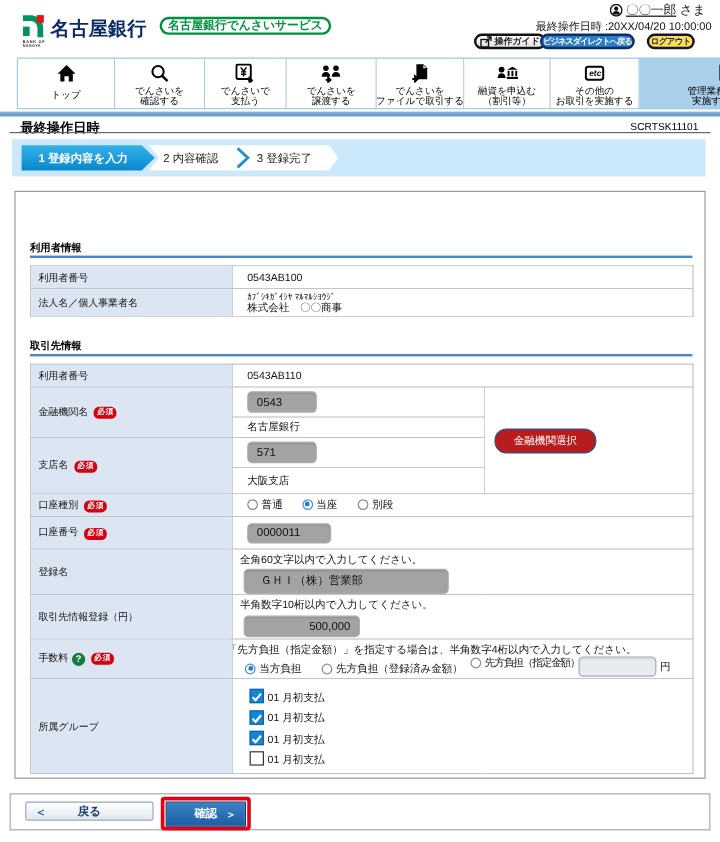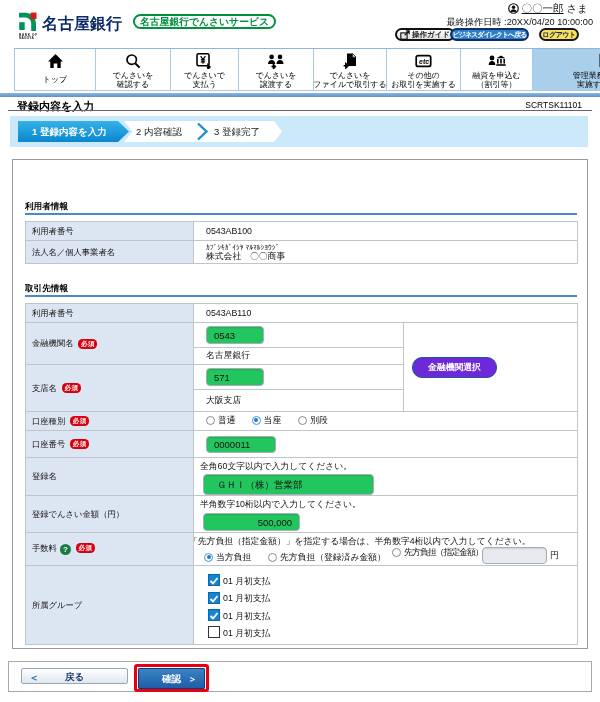--- a/index.html
+++ b/index.html
@@ -38,21 +38,21 @@
 .h2line{position:absolute;left:12px;width:552px;height:2px;background:#4f86c6;}
 table.t{position:absolute;left:12px;border-collapse:collapse;table-layout:fixed;}
 table.t td{border:1px solid #bfc5cc;padding:0;font-size:8.8px;vertical-align:middle;position:relative;}
 table.t td.lb{background:#dce6f2;padding-left:6px;font-size:8.3px;white-space:nowrap;}
 table.t td.vl{background:#fff;padding-left:12px;white-space:nowrap;}
 .alnum{font-size:10px;}
 .req{display:inline-block;background:#d7000f;color:#fff;font-size:6.5px;font-weight:bold;border-radius:4.5px;
   width:19px;height:10px;line-height:10.5px;text-align:center;margin-left:5px;vertical-align:0.5px;letter-spacing:0.5px;}
 .qm{display:inline-block;width:11px;height:11px;border-radius:50%;background:#1a7a44;color:#fff;font-size:8px;
   font-weight:bold;text-align:center;line-height:11.5px;margin-left:3px;vertical-align:-1.5px;}
-.inp{display:inline-block;box-sizing:border-box;border:1px solid #a8aeb4;border-radius:4px;background:#22c55e;
+.inp{display:inline-block;box-sizing:border-box;border:1px solid #a8aeb4;border-radius:4px;background:#a3a3a3;
   font-size:9.5px;padding:0 7px;box-shadow:inset 0 1px 1.5px rgba(0,0,0,0.12);}
 .hint{font-size:8.8px;color:#111;white-space:nowrap;}
 
 .rd{display:inline-block;width:9px;height:9px;border-radius:50%;border:1px solid #8a8a8a;background:#fff;vertical-align:-1.5px;box-sizing:border-box;}
 .rd.on{border-color:#4a90d9;position:relative;}
 .rd.on::after{content:"";position:absolute;left:1.5px;top:1.5px;width:4px;height:4px;border-radius:50%;background:#1e7ad0;}
 .cline{height:17.3px;line-height:17.3px;}
 .cb{display:inline-block;width:12px;height:12px;box-sizing:border-box;vertical-align:-2.5px;}
 .cb.on{background:#1385d6;border:1px solid #0c66ab;}
 .cb.off{background:#fff;border:1.5px solid #333;}
@@ -125,57 +125,57 @@
     <div class="lbl">でんさいを<br>譲渡する</div>
   </div>
   <div class="ncell" style="width:73px">
     <svg width="16" height="16" viewBox="0 0 16 16">
       <path d="M5 0.6 h5.4 l3.6 3.6 V13 H5 z" fill="#000"></path>
       <path d="M10.4 0.6 l3.6 3.6 h-3.6 z" fill="#fff" stroke="#000" stroke-width="0.7"></path>
       <path d="M1.6 12.8 h4.4 m0 0 l-2.1 -2.1 v4.2 z" stroke="#000" stroke-width="1.6" fill="#000"></path>
     </svg>
     <div class="lbl">でんさいを<br>ファイルで取引する</div>
   </div>
-  <div class="ncell" style="width:74px">
-    <svg width="17" height="16" viewBox="0 0 17 16">
-      <rect x="1.2" y="2.6" width="14.5" height="10.8" rx="2" fill="none" stroke="#000" stroke-width="1.7"></rect>
-      <text x="4" y="10.6" font-size="7" font-weight="bold" font-style="italic" fill="#000" font-family="Liberation Sans">etc</text>
-    </svg>
-    <div class="lbl">その他の<br>お取引を実施する</div>
-  </div>
   <div class="ncell" style="width:72px">
     <svg width="18" height="16" viewBox="0 0 18 16">
       <circle cx="4" cy="5" r="2.4" fill="#000"></circle>
         <path d="M0.6 12 q0.4-4 3.4-4 q3 0 3.4 4 z" fill="#000"></path>
       <path d="M8.5 5.2 L13 2.6 L17.5 5.2 z" fill="#000"></path>
       <rect x="9" y="6" width="1.6" height="4.6" fill="#000"></rect>
         <rect x="12.2" y="6" width="1.6" height="4.6" fill="#000"></rect>
         <rect x="15.4" y="6" width="1.6" height="4.6" fill="#000"></rect>
       <rect x="8.3" y="11.2" width="9.4" height="1.6" fill="#000"></rect>
     </svg>
     <div class="lbl">融資を申込む<br>（割引等）</div>
+  </div>
+  <div class="ncell" style="width:74px">
+    <svg width="17" height="16" viewBox="0 0 17 16">
+      <rect x="1.2" y="2.6" width="14.5" height="10.8" rx="2" fill="none" stroke="#000" stroke-width="1.7"></rect>
+      <text x="4" y="10.6" font-size="7" font-weight="bold" font-style="italic" fill="#000" font-family="Liberation Sans">etc</text>
+    </svg>
+    <div class="lbl">その他の<br>お取引を実施する</div>
   </div>
   <div class="ncell active" style="width:81px">
     <svg width="17" height="16" viewBox="0 0 17 16">
       <rect x="3.5" y="0.8" width="7" height="13.4" fill="#000"></rect>
       <rect x="5" y="2.4" width="1.6" height="1.6" fill="#fff"></rect>
         <rect x="7.6" y="2.4" width="1.6" height="1.6" fill="#fff"></rect>
       <rect x="5" y="5" width="1.6" height="1.6" fill="#fff"></rect>
         <rect x="7.6" y="5" width="1.6" height="1.6" fill="#fff"></rect>
       <rect x="5" y="7.6" width="1.6" height="1.6" fill="#fff"></rect>
         <rect x="7.6" y="7.6" width="1.6" height="1.6" fill="#fff"></rect>
       <circle cx="12.3" cy="9.3" r="2.3" fill="#000" stroke="#fff" stroke-width="1"></circle>
       <path d="M9 15.4 q0.4-4.2 3.3-4.2 q2.9 0 3.3 4.2 z" fill="#000" stroke="#fff" stroke-width="1"></path>
     </svg>
     <div class="lbl">管理業務を<br>実施する</div>
   </div>
 </div>
 <div id="navstrip"></div>
 
-<div id="ttl">登録内容を入力</div>
+<div id="ttl">最終操作日時</div>
 <div id="scr">SCRTSK11101</div>
 <div id="ttl-line"></div>
 
 <div id="steps">
   <svg width="580" height="31" viewBox="0 0 580 31">
     <defs>
       <linearGradient id="g1" x1="0" y1="0" x2="0" y2="1">
         <stop offset="0" stop-color="#35b2e9"></stop>
           <stop offset="1" stop-color="#0a87cd"></stop>
       </linearGradient>
@@ -217,21 +217,21 @@
         <col style="width:174px">
       </colgroup>
     <tbody>
         <tr style="height:19px">
           <td class="lb">利用者番号</td>
           <td class="vl alnum" colspan="2">0543AB110</td>
         </tr>
     <tr style="height:25px">
           <td class="lb" rowspan="2">金融機関名<span class="req">必須</span></td>
         <td class="vl"><span class="inp alnum" style="width:58px;height:18px;line-height:17px;">0543</span></td>
-        <td rowspan="4" style="background:#fff;padding-left:8px;text-align:left"><div style="display:inline-block;width:83px;height:19px;background:#6d28d9;border:1px solid #1a5a9a;border-radius:10px;color:#fff;font-size:8.8px;font-weight:bold;line-height:19px;text-align:center;">金融機関選択</div></td>
+        <td rowspan="4" style="background:#fff;padding-left:8px;text-align:left"><div style="display:inline-block;width:83px;height:19px;background:#b91c1c;border:1px solid #1a5a9a;border-radius:10px;color:#fff;font-size:8.8px;font-weight:normal;line-height:19px;text-align:center;">金融機関選択</div></td>
         </tr>
     <tr style="height:17px">
           <td class="vl">名古屋銀行</td>
         </tr>
     <tr style="height:25px">
           <td class="lb" rowspan="2">支店名<span class="req">必須</span></td>
         <td class="vl"><span class="inp alnum" style="width:58px;height:18px;line-height:17px;">571</span></td>
         </tr>
     <tr style="height:22px">
           <td class="vl">大阪支店</td>
@@ -245,21 +245,21 @@
         <td class="vl" colspan="2" style=""><span class="inp alnum" style="width:70px;height:17px;line-height:16px;">0000011</span></td>
         </tr>
     <tr style="height:38px">
           <td class="lb">登録名</td>
         <td class="vl" colspan="2" style="padding-left:0">
           <div class="hint" style="position:absolute;left:6px;top:3px;">全角60文字以内で入力してください。</div>
           <div class="inp" style="position:absolute;left:9px;top:16px;width:171px;height:21px;line-height:20px;padding-left:13px;">ＧＨＩ（株）営業部</div>
           </td>
         </tr>
     <tr style="height:37px">
-          <td class="lb">登録でんさい金額（円）</td>
+          <td class="lb">取引先情報登録（円）</td>
         <td class="vl" colspan="2" style="padding-left:0">
           <div class="hint" style="position:absolute;left:6px;top:3px;">半角数字10桁以内で入力してください。</div>
           <div class="inp alnum" style="position:absolute;left:9px;top:16.5px;width:97px;height:18px;line-height:17px;text-align:right;">500,000</div>
           </td>
         </tr>
     <tr style="height:33px">
           <td class="lb">手数料<span class="qm">?</span><span class="req">必須</span></td>
         <td class="vl" colspan="2" style="padding-left:0">
           <div class="hint" style="position:absolute;left:-5px;top:2.5px;">「先方負担（指定金額）」を指定する場合は、半角数字4桁以内で入力してください。</div>
           <div style="position:absolute;left:10px;top:19px;white-space:nowrap;"><span class="rd on"></span><span style="margin-left:3px">当方負担</span></div>

